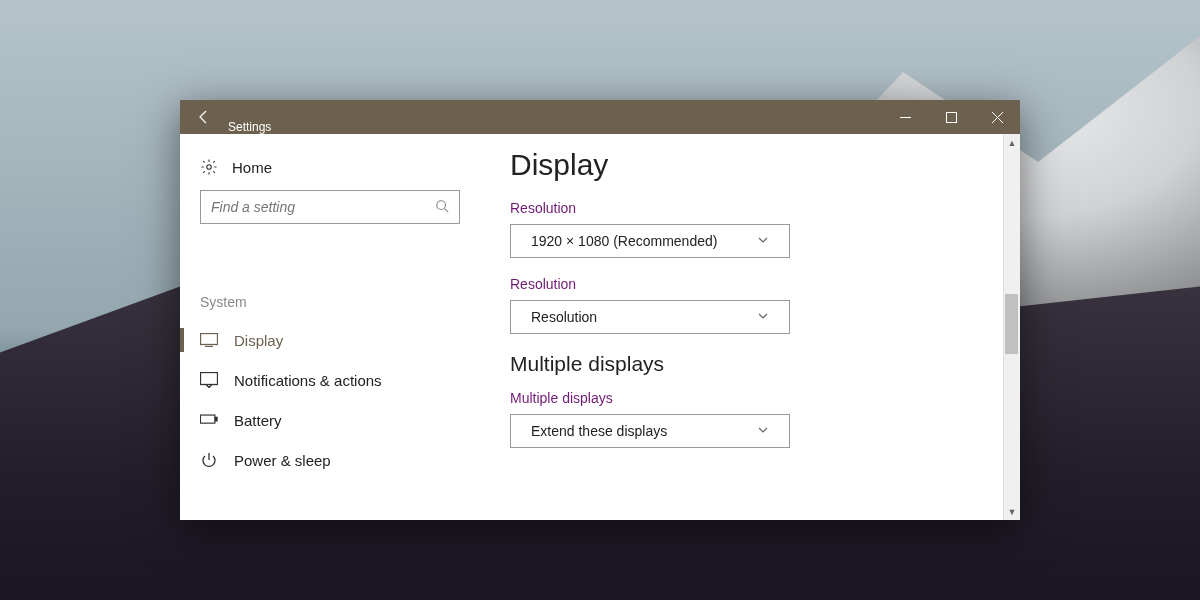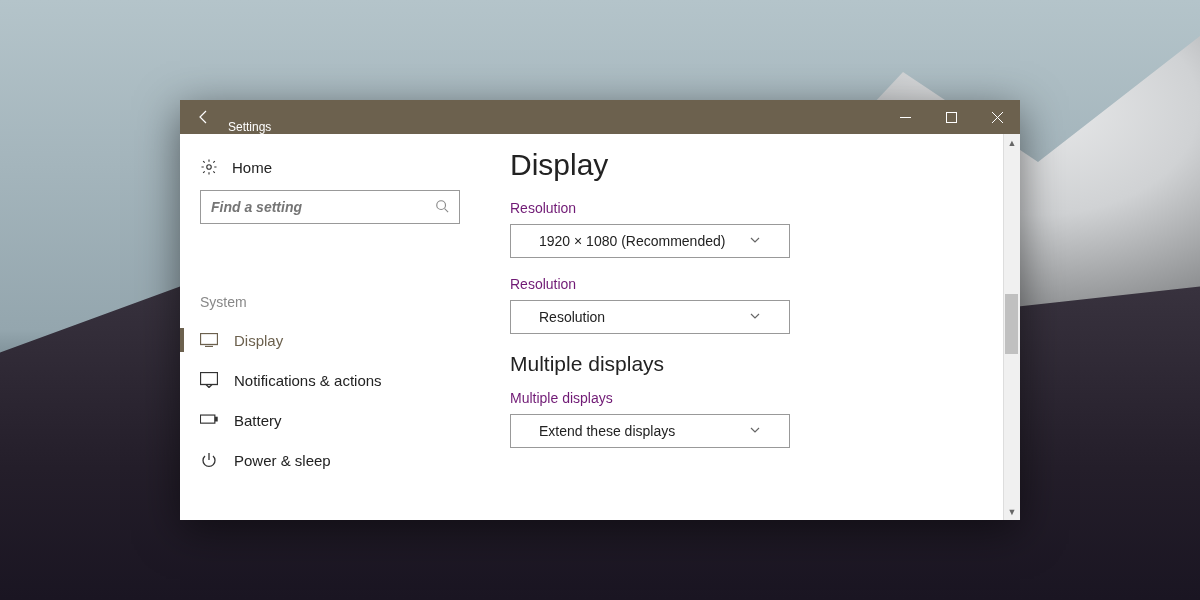--- a/index.html
+++ b/index.html
@@ -35,31 +35,31 @@
   .winbtn svg { stroke:#fff; fill:none; }
 
   .body { flex:1; display:flex; overflow:hidden; position:relative; }
   .sidebar { width:300px; padding:16px 0 0 0; }
   .home { display:flex; align-items:flex-end; gap:14px; padding:8px 20px 14px 20px; font-size:15px; color:#222; }
   .search-wrap { padding:0 20px 20px 20px; }
   .search {
     width:260px; height:34px; border:1px solid #999; display:flex; align-items:center;
     padding:0 10px; color:#888; font-size:14px; justify-content:space-between;
   }
-  .search input { border:none; outline:none; font-size:14px; color:#333; width:200px; background:transparent;font-weight:bold; }
+  .search input { border:none; outline:none; font-size:14px; color:#333; width:200px; background:transparent; }
   .group-label { padding:6px 20px 10px 20px; color:#888; font-size:14px;margin-top:44px; }
   .navitem { display:flex; align-items:center; gap:16px; padding:11px 20px; font-size:15px; color:#222; cursor:pointer; }
   .navitem.active { color:#6c614e; position:relative; }
   .navitem.active::before { content:""; position:absolute; left:0; top:8px; bottom:8px; width:4px; background:#6c614e; }
   .navicon { width:18px; height:18px; flex:0 0 18px; display:flex; align-items:center; justify-content:center; }
 
   .content { flex:1; padding:14px 30px 0 30px; overflow:hidden; }
   .h1 { font-size:30px; font-weight:300; color:#222; margin-bottom:18px; }
   .label { font-size:14px; color:#701a75; margin-bottom:8px; }
-  .select { width:280px; height:34px; border:1px solid #999; display:flex; align-items:center; justify-content:space-between; padding:0 28px; font-size:14px; color:#222; margin-bottom:18px; cursor:pointer; }
+  .select { width:280px; height:34px; border:1px solid #999; display:flex; align-items:center; justify-content:space-between; padding:0 20px; font-size:14px; color:#222; margin-bottom:18px; cursor:pointer; }
   .h2 { font-size:21px; font-weight:400; color:#222; margin:10px 0 14px 0; }
 
   .scrollbar { position:absolute; right:0; top:0; bottom:0; width:17px; background:#f0f0f0; border-left:1px solid #ddd; }
   .scroll-up, .scroll-down { height:17px; display:flex; align-items:center; justify-content:center; color:#666; font-size:9px; cursor:pointer; }
   .scroll-thumb { position:absolute; right:2px; top:160px; width:13px; height:60px; background:#c0c0c0; cursor:pointer; }
 
   .chev { width:12px; height:12px; }
 </style>
 </head>
 <body>

